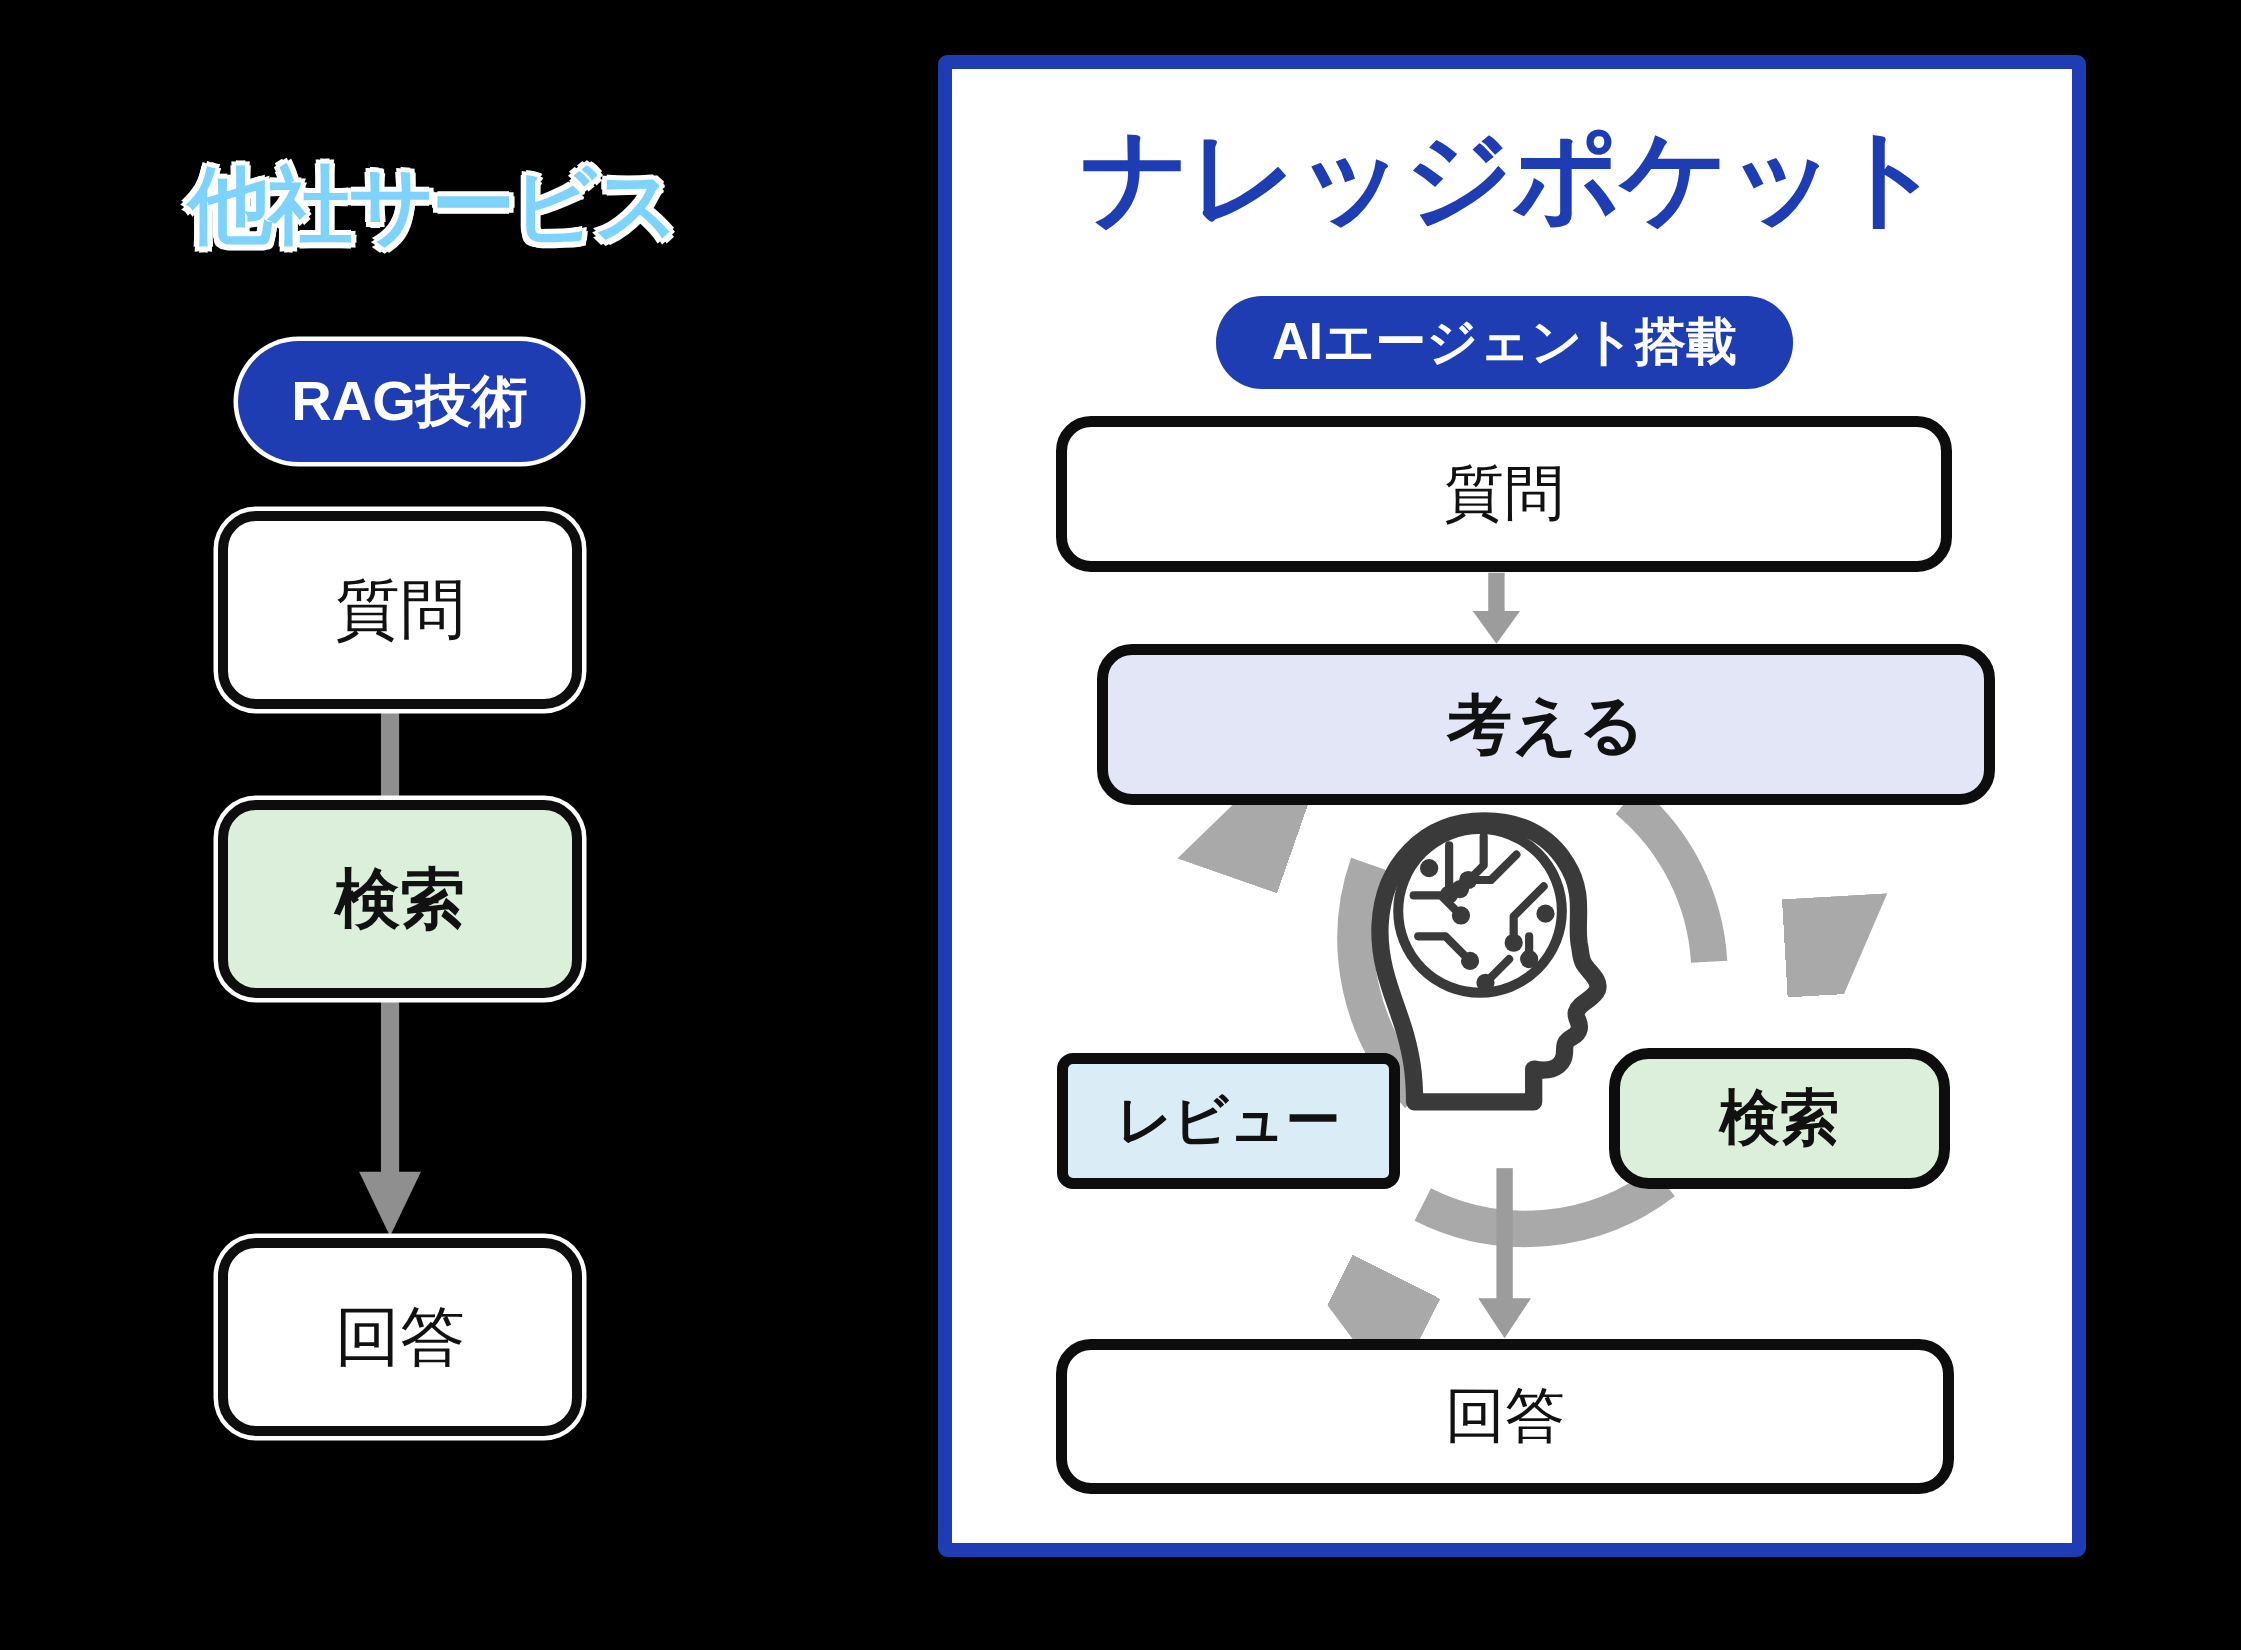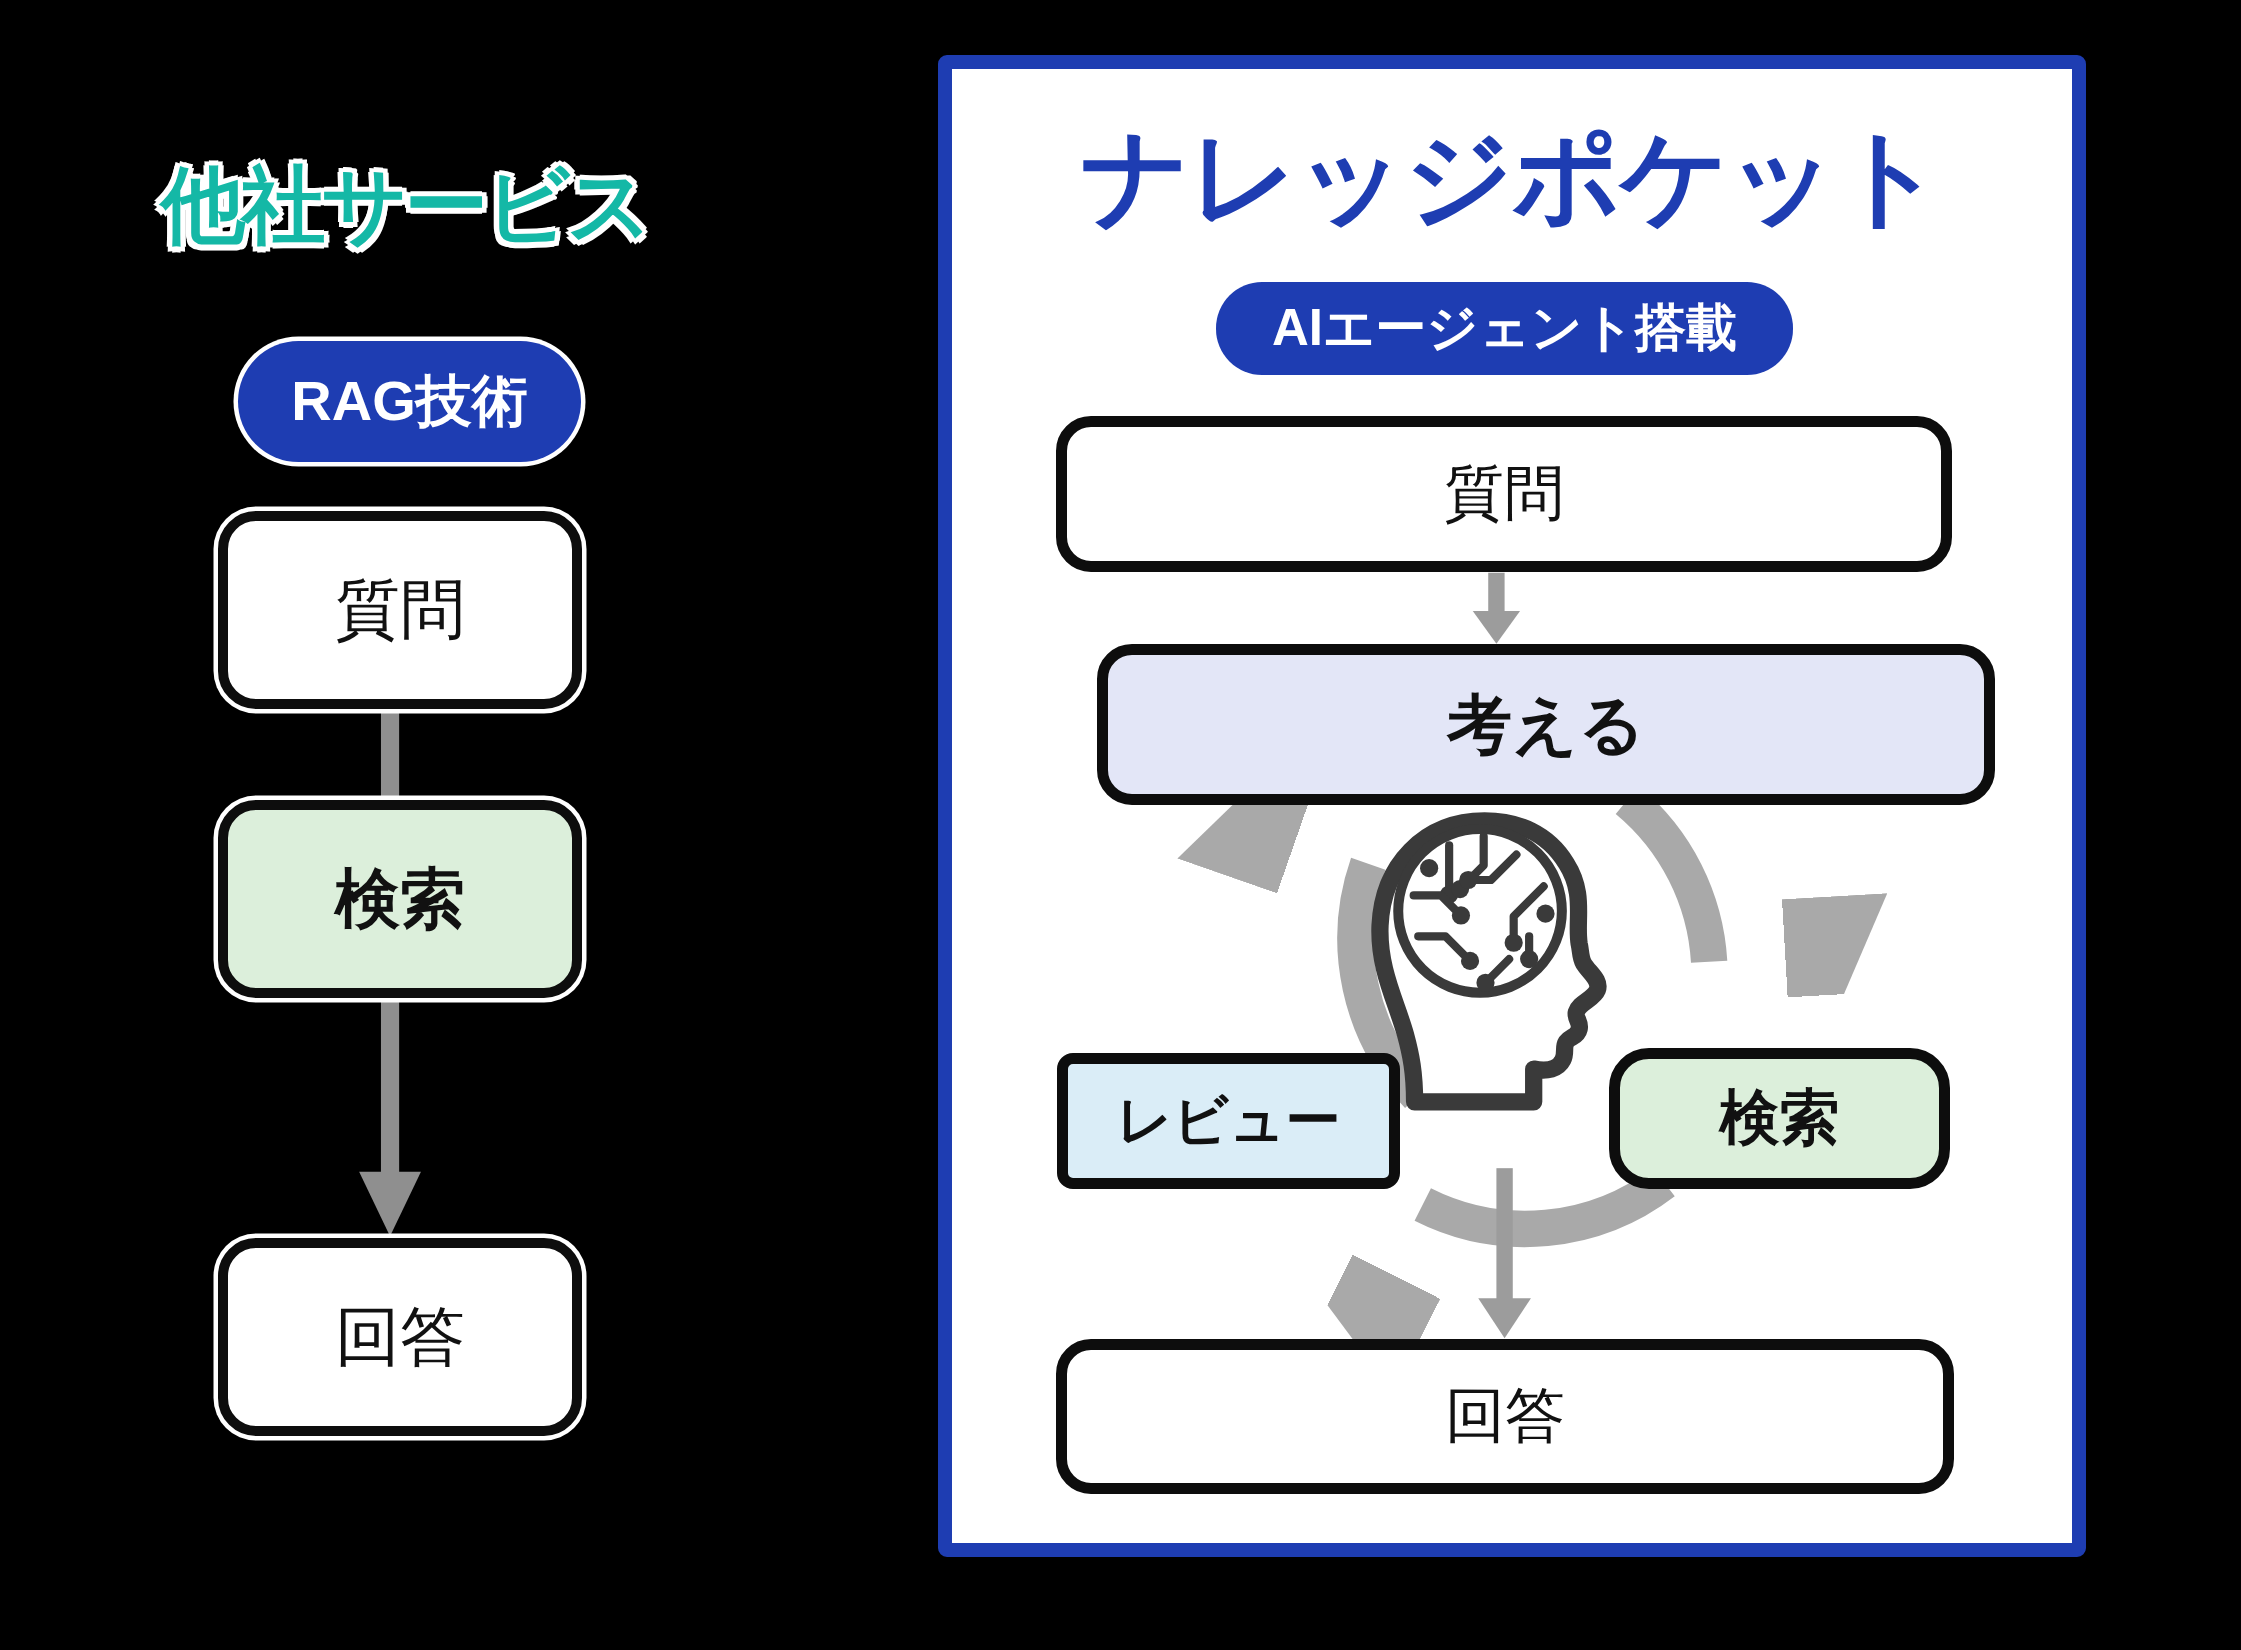--- a/index.html
+++ b/index.html
@@ -18,23 +18,23 @@
   html,body{margin:0;padding:0;background:#000;}
   .canvas{
     position:relative;
     width:2241px;height:1650px;
     background:var(--background);
     overflow:hidden;
     font-family:"Liberation Sans", sans-serif;
   }
   
   .left-title{
-    position:absolute;left:161px;top:155px;
+    position:absolute;left:188px;top:155px;
     font-size:84px;font-weight:800;letter-spacing:-3.6px;
-    color:#14b8a6;white-space:nowrap;z-index:3;line-height:1.2;
+    color:#7dd3fc;white-space:nowrap;z-index:3;line-height:1.2;
     text-shadow:-4.5px -4.5px 0 #fff,4.5px -4.5px 0 #fff,-4.5px 4.5px 0 #fff,4.5px 4.5px 0 #fff,
                 -5.5px 0 0 #fff,5.5px 0 0 #fff,0 -5.5px 0 #fff,0 5.5px 0 #fff;
   }
   .rag-badge{
     position:absolute;left:238px;top:341px;width:343px;height:121px;
     background:var(--brand_blue);border-radius:61px;
     box-shadow:0 0 0 4.5px #fff;
     display:flex;align-items:center;justify-content:center;
     color:#fff;font-size:56px;font-weight:800;z-index:3;
   }
@@ -54,21 +54,21 @@
     background:var(--panel_bg);
     border:14.5px solid var(--brand_blue);border-radius:9px;
     box-sizing:border-box;z-index:1;
   }
   .panel-title{
     position:absolute;left:947px;top:116px;width:1130px;
     text-align:center;font-size:107px;font-weight:800;letter-spacing:-1.8px;
     color:var(--brand_blue);z-index:3;line-height:1.15;white-space:nowrap;
   }
   .agent-badge{
-    position:absolute;left:1216px;top:282px;width:577px;height:93px;
+    position:absolute;left:1216px;top:296px;width:577px;height:93px;
     background:var(--brand_blue);border-radius:46px;
     display:flex;align-items:center;justify-content:center;
     color:#fff;font-size:51px;font-weight:800;z-index:3;
   }
   .rbox{
     position:absolute;background:#fff;
     border:11.8px solid var(--box_border);border-radius:35px;
     box-sizing:border-box;
     display:flex;align-items:center;justify-content:center;
     font-size:60px;color:var(--text_dark);z-index:3;

